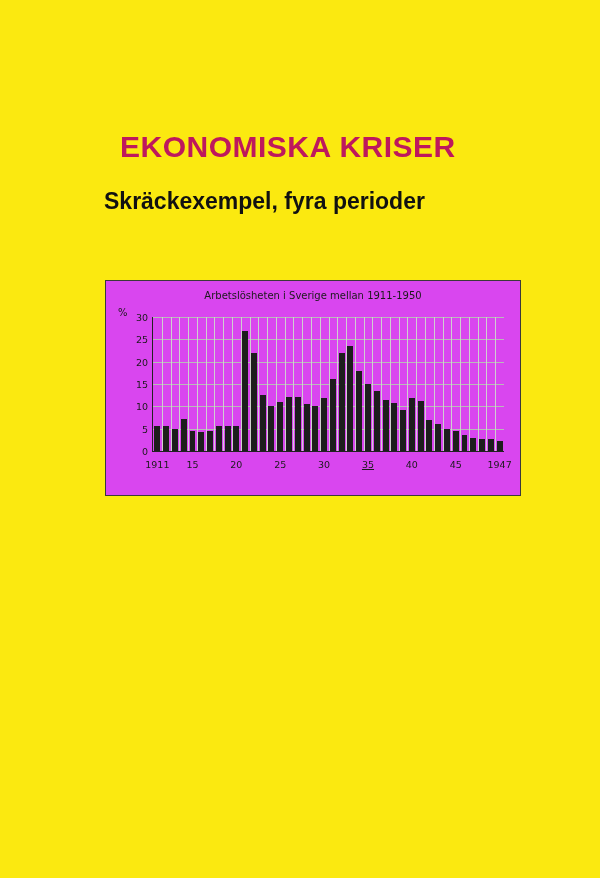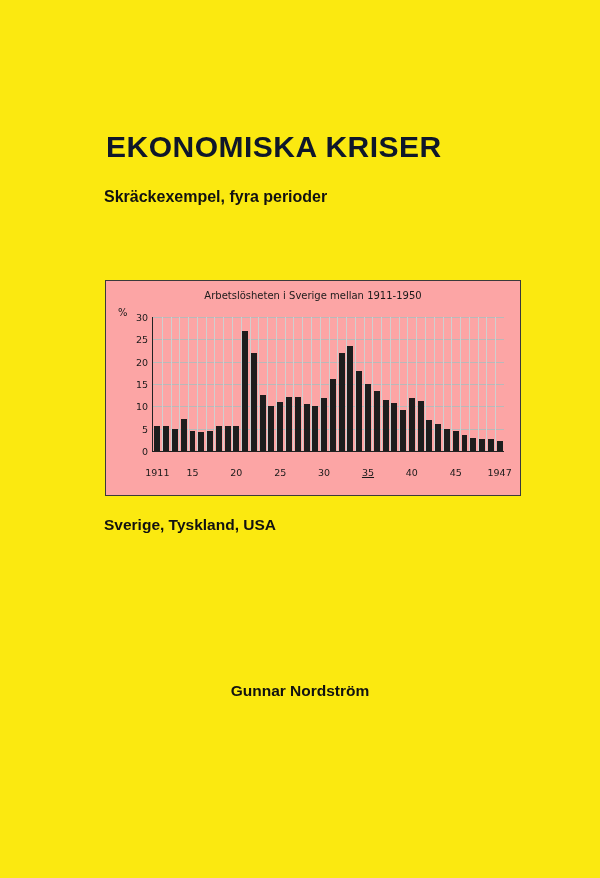--- a/index.html
+++ b/index.html
@@ -13,47 +13,47 @@
     font-family: "Liberation Sans", sans-serif;
     overflow: hidden;
     position: relative;
   }
   .cover {
     position: absolute;
     inset: 0;
   }
   .main-title {
     position: absolute;
-    left: 106px;
+    left: 120px;
     top: 130px;
     font-size: 30px;
     font-weight: bold;
     letter-spacing: 0.5px;
-    color: #0f172a;
+    color: #be185d;
   }
   .subtitle-block {
     position: absolute;
     left: 104px;
     top: 186px;
     color: #111111;
-    font-size: 16px;
+    font-size: 23px;
     font-weight: bold;
     line-height: 1.35;
   }
   .subtitle-line {
     display: block;
     white-space: nowrap;
   }
   .chart-frame {
     position: absolute;
     left: 105px;
     top: 280px;
     width: 416px;
     height: 216px;
-    background: #fca5a5;
+    background: #d946ef;
     border: 1px solid #3a3a3a;
     box-sizing: border-box;
   }
   .chart-title {
     position: absolute;
     left: 0;
     right: 0;
     top: 9px;
     text-align: center;
     font-size: 10px;
@@ -112,21 +112,21 @@
     transform: translateY(-50%);
     margin-right: 5px;
     font-size: 9.5px;
     color: #1a1a1a;
     font-family: "DejaVu Sans", sans-serif;
     white-space: nowrap;
   }
   .xtick {
     position: absolute;
     top: 100%;
-    margin-top: 16px;
+    margin-top: 8px;
     transform: translateX(-50%);
     font-size: 9.5px;
     color: #1a1a1a;
     font-family: "DejaVu Sans", sans-serif;
     white-space: nowrap;
   }
   .countries {
     position: absolute;
     left: 104px;
     top: 516px;
@@ -265,17 +265,15 @@
           <div class="xtick" style="left: 36.25%;">25</div>
           <div class="xtick" style="left: 48.75%;">30</div>
           <div class="xtick" style="left: 61.25%; text-decoration: underline;">35</div>
           <div class="xtick" style="left: 73.75%;">40</div>
           <div class="xtick" style="left: 86.25%;">45</div>
           <div class="xtick" style="left: 98.75%;">1947</div>
         </div>
     </div>
   </div>
 
-  <div class="countries">Sverige, Tyskland, USA</div>
-
-  <div class="author">Gunnar Nordström</div>
+
 
 </div>
 
 </body></html>

